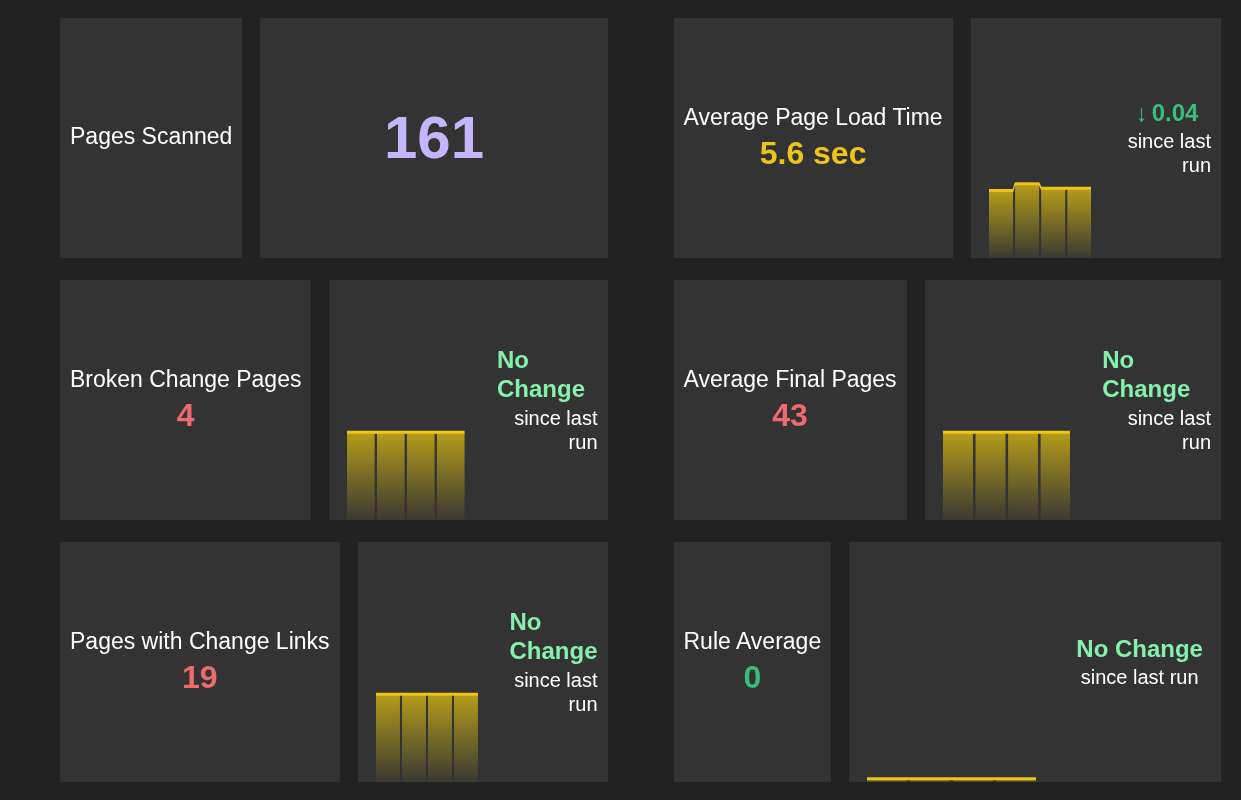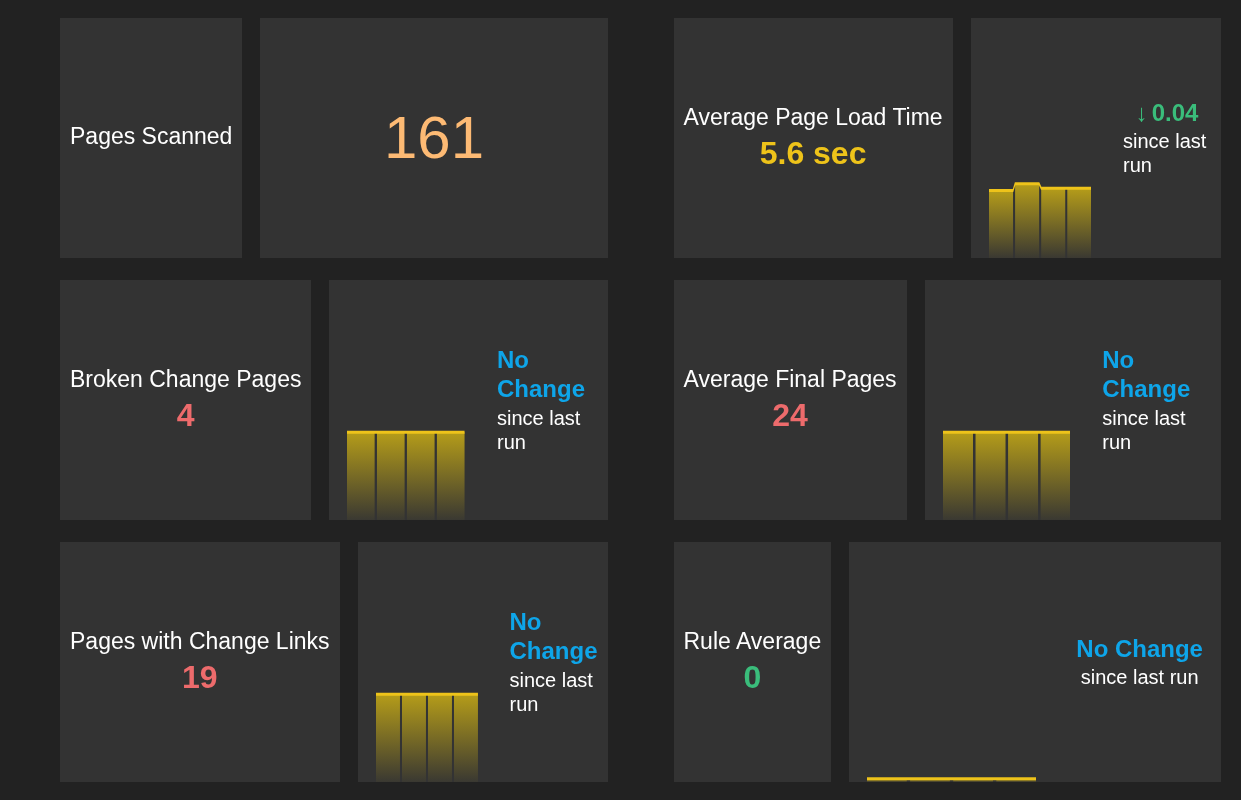--- a/index.html
+++ b/index.html
@@ -46,22 +46,22 @@
   }
   .title {
     font-size: 23px;
     font-weight: 400;
     color: #ffffff;
     text-align: center;
     line-height: 1.3;
   }
   .big-value {
     font-size: 60px;
-    font-weight: 400;
-    color: #fdba74;
+    font-weight: 700;
+    color: #c4b5fd;
     line-height: 1;
   }
   .metric-value {
     font-size: 32px;
     font-weight: 600;
     line-height: 1.15;
     margin-top: 2px;
   }
   .c-yellow { color: #eec31a; }
   .c-red    { color: #ed6b6c; }
@@ -80,28 +80,29 @@
     display: flex;
     flex-direction: column;
     align-items: center;
     justify-content: center;
     gap: 2px;
     padding: 0 10px;
   }
   .change-main {
     font-size: 24px;
     font-weight: 600;
-    color: #0ea5e9;
+    color: #86efac;
     line-height: 1.2;
   }
   .change-sub {
     font-size: 20px;
     font-weight: 400;
     color: #ffffff;
     line-height: 1.2;
+    text-align: right;
   }
   .delta {
     font-size: 24px;
     font-weight: 600;
     display: inline-flex;
     align-items: center;
     gap: 4px;
   }
   svg.spark { display:block; }
   .spark-bar {
@@ -179,21 +180,21 @@
       <div class="change-wrap">
         <span class="change-main">No Change</span>
         <span class="change-sub">since last run</span>
       </div>
     </div>
   </div>
 
   <div class="card">
     <div class="panel header-panel">
       <div class="title">Average Final Pages</div>
-      <div class="metric-value c-red">24</div>
+      <div class="metric-value c-red">43</div>
     </div>
     <div class="panel body-panel">
       <div class="spark-wrap">
           <svg class="spark" viewBox="0 0 300 90" preserveAspectRatio="none" width="100%" height="90">
             <rect class="spark-bar" x="0" y="2.25" width="70.5" height="87.75"></rect>
             <rect class="spark-bar" x="76.5" y="2.25" width="70.5" height="87.75"></rect>
             <rect class="spark-bar" x="153" y="2.25" width="70.5" height="87.75"></rect>
             <rect class="spark-bar" x="229.5" y="2.25" width="70.5" height="87.75"></rect>
             <path class="spark-top" d="M 0,2.25 L 70.5,2.25 L 76.5,2.25 L 147,2.25 L 153,2.25 L 223.5,2.25 L 229.5,2.25 L 300,2.25"></path>
           </svg>

